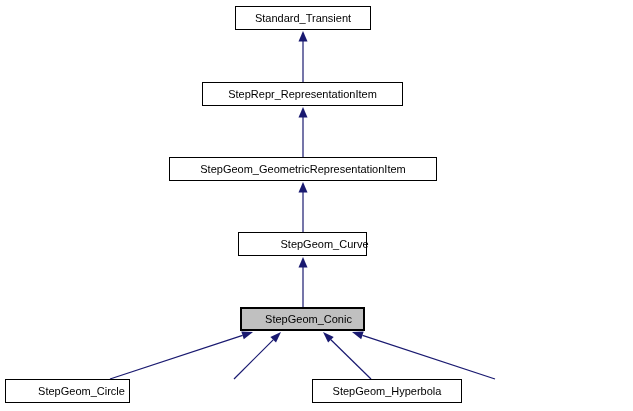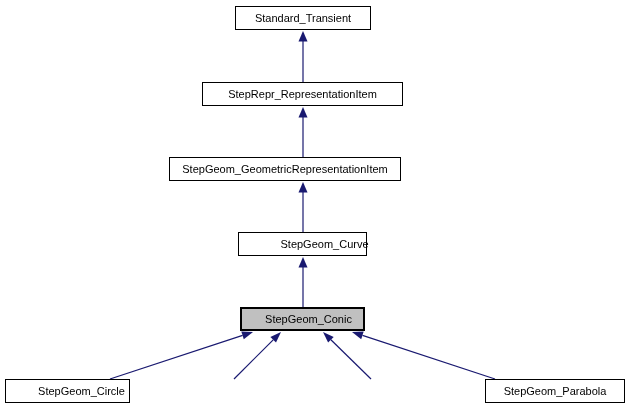--- a/index.html
+++ b/index.html
@@ -47,21 +47,21 @@
     white-space: nowrap;
     cursor: pointer;
   }
   .node.highlight {
     background: var(--highlight-fill, #c0c0c0);
     border-width: 2px;
     cursor: default;
   }
   .n-standard   { left: 235px; top: 6px;   width: 136px; }
   .n-steprepr   { left: 202px; top: 82px;  width: 201px; }
-  .n-geomrep    { left: 169px; top: 157px; width: 232px; }
+  .n-geomrep    { left: 169px; top: 157px; width: 268px; }
   .n-curve      { left: 238px; top: 232px; width: 129px; padding-left: 44px; }
   .n-conic      { left: 240px; top: 307px; width: 125px; padding-left: 12px; }
   .n-circle     { left: 5px;   top: 379px; width: 125px; padding-left: 28px; }
   .n-ellipse    { left: 155px; top: 379px; width: 130px; }
   .n-hyperbola  { left: 312px; top: 379px; width: 150px; }
   .n-parabola   { left: 485px; top: 379px; width: 140px; }
 </style>
 </head>
 <body>
 
@@ -110,16 +110,16 @@
 
   <div class="node n-geomrep">StepGeom_GeometricRepresentationItem</div>
 
   <div class="node n-curve">StepGeom_Curve</div>
 
   <div class="node n-conic highlight">StepGeom_Conic</div>
 
   <div class="node n-circle">StepGeom_Circle</div>
 
 
+  <div class="node n-hyperbola">StepGeom_Hyperbola</div>
 
-  <div class="node n-parabola">StepGeom_Parabola</div>
 
 </div>
 
 </body></html>

